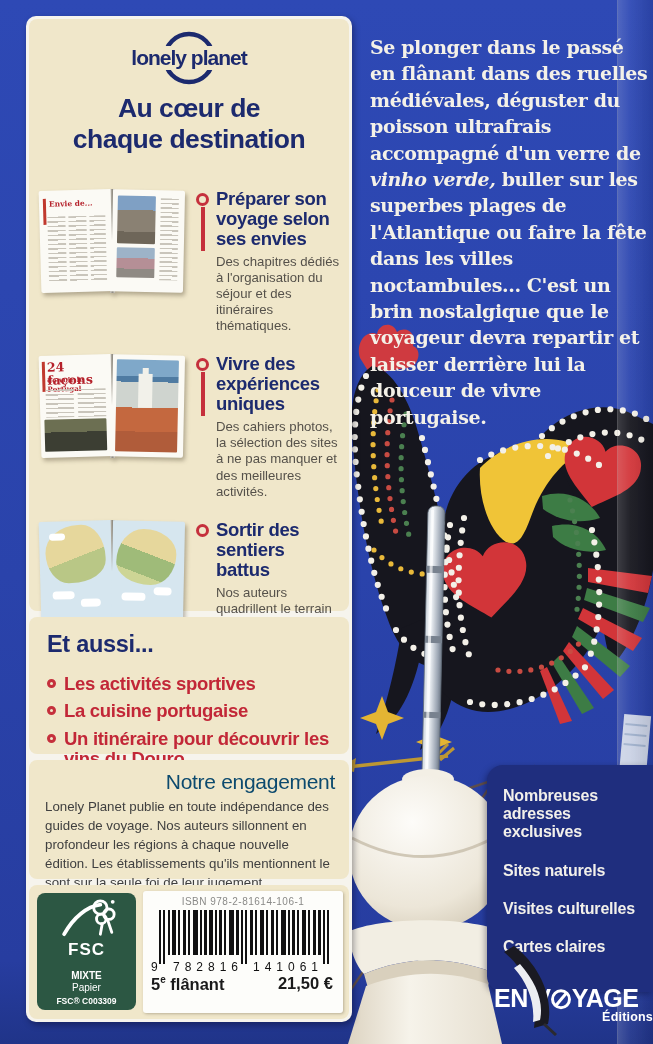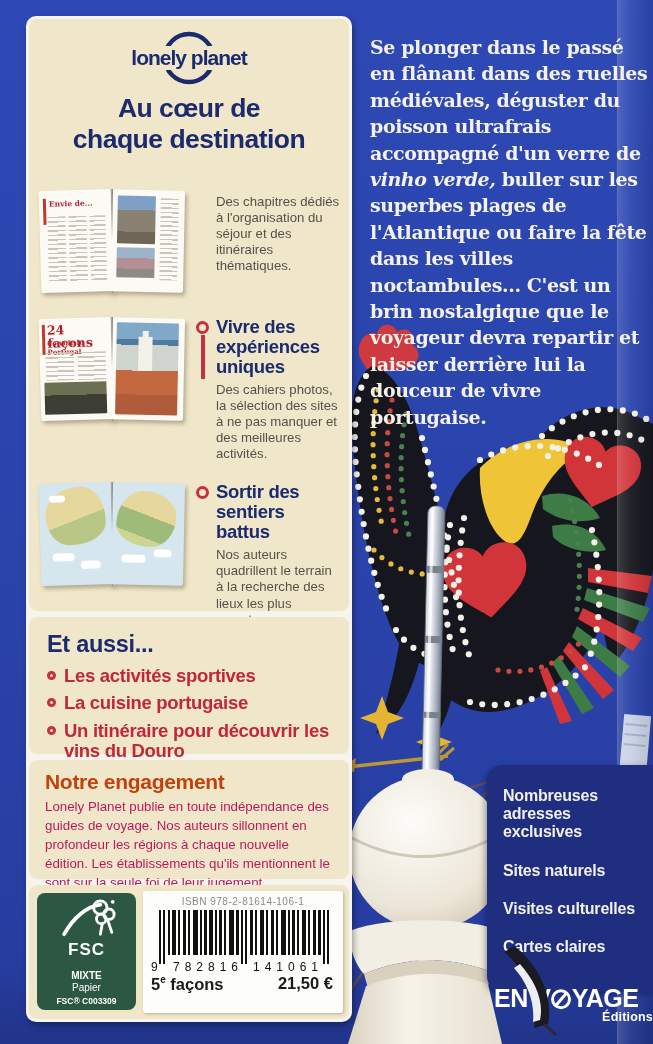--- a/index.html
+++ b/index.html
@@ -40,27 +40,27 @@
   .photo{position:absolute; border-radius:1px;}
   .ftext{padding-top:2px; width:146px;}
   .fhead-row{display:flex; gap:7px;}
   .pin{position:relative; margin-top:4px; width:13px; height:13px; flex:0 0 13px;
     border:3.5px solid #c5303c; border-radius:50%; background:transparent;}
   .pin.stem::after{content:''; position:absolute; left:2px; top:11px; width:3.5px; height:44px; background:#c5303c;}
   .fhead{color:#1c2a6e; font-weight:bold; font-size:18.5px; line-height:1.08; letter-spacing:-0.3px;}
   .fdesc{margin-top:5px; margin-left:20px; color:#55514a; font-size:13.2px; line-height:1.22;}
   
   .h-etaussi{color:#1c2a6e; font-weight:bold; font-size:23.5px; letter-spacing:-0.3px;}
-  .bullets{margin-top:8px;}
+  .bullets{margin-top:16px;}
   .bullet{display:flex; gap:8px; margin-bottom:7px;}
   .ring{margin-top:5px; width:9px; height:9px; flex:0 0 9px; border:3px solid #c5303c; border-radius:50%;}
   .bullet span{color:#c22737; font-weight:bold; font-size:18.5px; line-height:1.1; letter-spacing:-0.3px;}
   
-  .h-engage{color:#c2410c; font-weight:bold; font-size:21px; letter-spacing:-0.3px;}
-  .engage-body{margin-top:4px; color:#be185d; font-size:13.3px; line-height:1.42;}
+  .h-engage{color:#0c4a6e; font-weight:normal; font-size:21px; letter-spacing:-0.3px;text-align:right;}
+  .engage-body{margin-top:4px; color:#404040; font-size:13.3px; line-height:1.42;}
   
   .fsc{position:absolute; left:8px; top:8px; width:99px; height:117px; background:#2c5743;
     border-radius:8px; text-align:center; color:#fff; padding-top:5px;}
   .fsc .name{font-family:Liberation Sans, sans-serif; font-size:17px; letter-spacing:1px; font-weight:bold; margin-top:-2px;}
   .fsc .mixte{font-size:10px; font-weight:bold; margin-top:10px;}
   .fsc .papier{font-size:10px; margin-top:1px;}
   .fsc .lic{font-size:8.5px; margin-top:3px; font-weight:bold;}
   .sticker{position:absolute; left:114px; top:6px; width:200px; height:122px; background:#fdfdfa;
     border-radius:3px; box-shadow:1px 1px 3px rgba(60,50,30,.3); padding-top:5px;}
   .isbn-label{text-align:center; color:#8a8a88; font-size:10px; letter-spacing:0.5px;}
@@ -228,20 +228,24 @@
               <div class="tlines" style="left:29px;top:26px;width:18px;height:66px;"></div>
               <div class="tlines" style="left:50px;top:26px;width:16px;height:66px;"></div>
             </div>
             <div class="page r">
               <div class="photo" style="left:5px;top:6px;width:38px;height:48px;background:linear-gradient(180deg,#7fa0c4 0 30%,#8a8173 30% 75%,#6e6659 75% 100%);"></div>
               <div class="photo" style="left:5px;top:58px;width:38px;height:30px;background:linear-gradient(180deg,#9db3c8 0 35%,#b58f96 35% 70%,#8f8a84 70% 100%);"></div>
               <div class="tlines" style="left:48px;top:8px;width:18px;height:82px;"></div>
             </div>
           </div>
           <div class="ftext">
+            <div class="fhead-row">
+              <div class="pin stem"></div>
+              <div class="fhead">Préparer son voyage selon ses envies</div>
+            </div>
             <div class="fdesc">Des chapitres dédiés à l'organisation du séjour et des itinéraires thématiques.</div>
           </div>
         </div>
 
         <div class="frow">
           <div class="thumb">
             <div class="spine"></div>
             <div class="page l">
               <div style="position:absolute;left:3px;top:6px;width:2.5px;height:30px;background:#c0392e;"></div>
               <div class="caption-red" style="left:8px;top:6px;font-size:12.5px;line-height:1;">24 façons</div>
@@ -367,21 +371,21 @@
             <rect x="162" y="2" width="3" height="45"></rect>
               <rect x="167" y="2" width="3" height="45"></rect>
             <rect x="172" y="2" width="2" height="54"></rect>
               <rect x="176" y="2" width="2" height="54"></rect>
           </g>
           <text x="0" y="63" font-size="12" fill="#111" font-family="Liberation Sans, sans-serif">9</text>
           <text x="22" y="63" font-size="12" letter-spacing="5" fill="#111" font-family="Liberation Sans, sans-serif">782816</text>
           <text x="102" y="63" font-size="12" letter-spacing="5" fill="#111" font-family="Liberation Sans, sans-serif">141061</text>
         </svg>
         <div class="edition-row">
-          <div class="ed"><span>5</span><sup>e</sup><span> façons</span></div>
+          <div class="ed"><span>5</span><sup>e</sup><span> flânant</span></div>
           <div class="price">21,50 €</div>
         </div>
       </div>
     </div>
   </div>
 
   <div class="features-panel">
     <div class="hl-item">Nombreuses adresses exclusives</div>
     <div class="hl-item">Sites naturels</div>
     <div class="hl-item">Visites culturelles</div>

